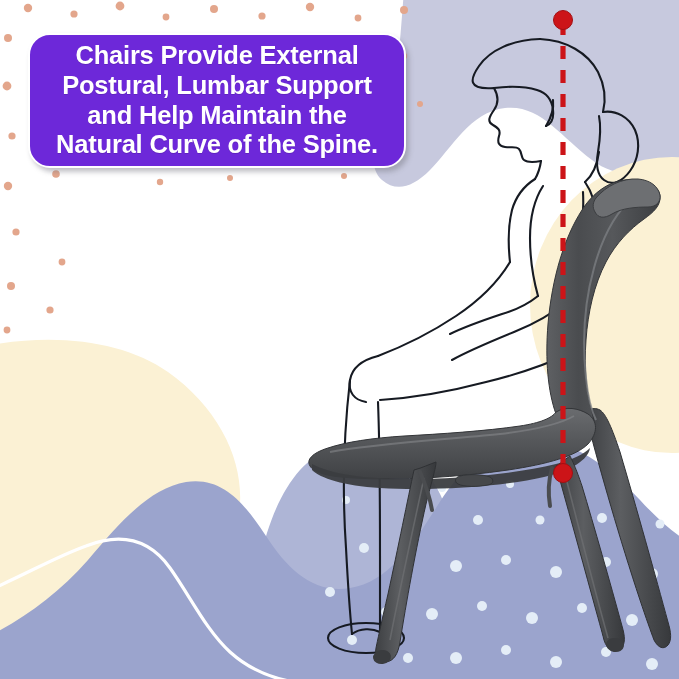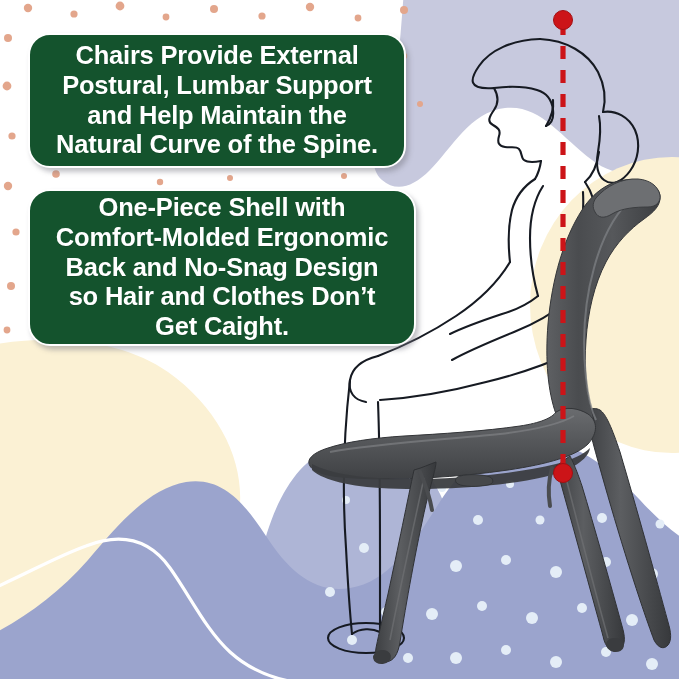--- a/index.html
+++ b/index.html
@@ -16,21 +16,21 @@
     background:#ffffff;
     overflow:hidden;
   }
   .layer { position:absolute; left:0; top:0; width:679px; height:679px; }
   #bg-svg   { z-index:1; }
   #fig-svg  { z-index:2; }
   #callouts { z-index:5; position:absolute; left:0; top:0; width:679px; height:679px; }
 
   .callout {
     position:absolute;
-    background:#14532d;
+    background:#6d28d9;
     color:#ffffff;
     border-radius:22px;
     border:2px solid #ffffff;
     box-shadow:3px 4px 5px rgba(120,120,130,0.45);
     display:flex;
     align-items:center;
     justify-content:center;
     text-align:center;
     padding:6px 10px;
   }
@@ -340,22 +340,15 @@
     </g>
   </svg>
 
   <div id="callouts">
     <div class="callout" id="callout-1">
       <span class="ctext">Chairs Provide External
 Postural, Lumbar Support
 and Help Maintain the
 Natural Curve of the Spine.</span>
     </div>
-    <div class="callout" id="callout-2">
-      <span class="ctext">One-Piece Shell with
-Comfort-Molded Ergonomic
-Back and No-Snag Design
-so Hair and Clothes Don’t
-Get Caight.</span>
-    </div>
   </div>
 
 </div>
 
 </body></html>

